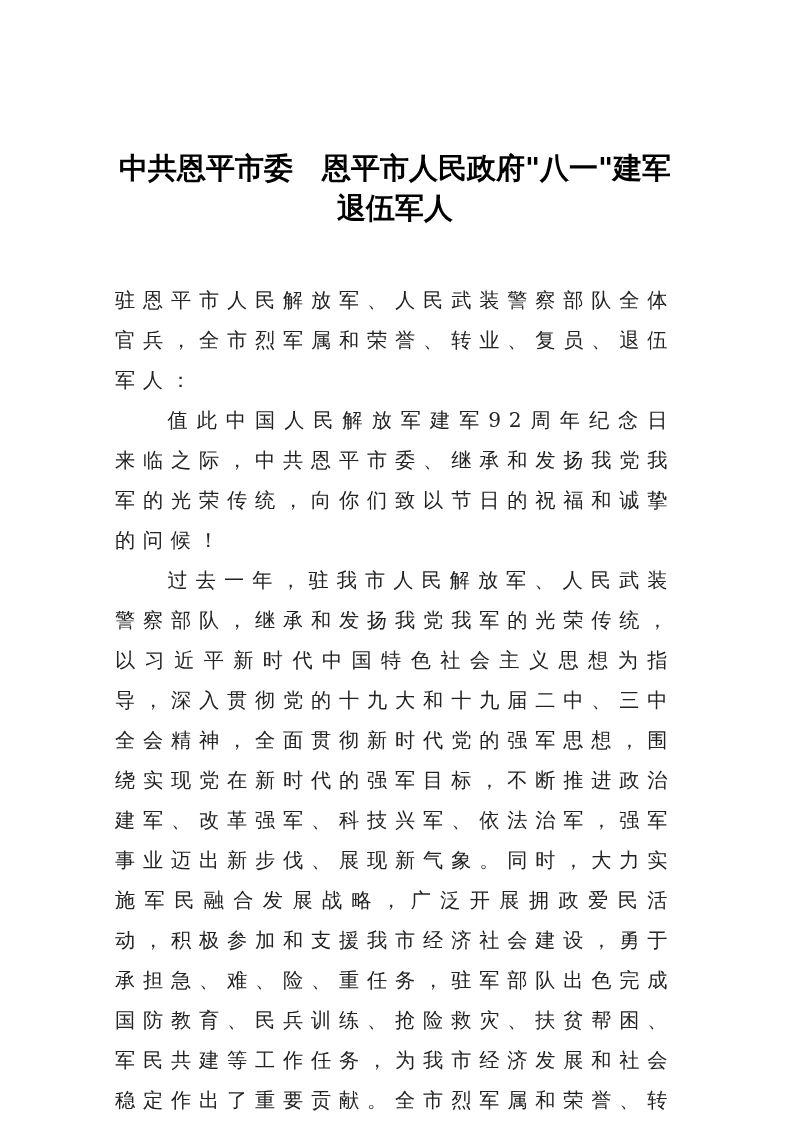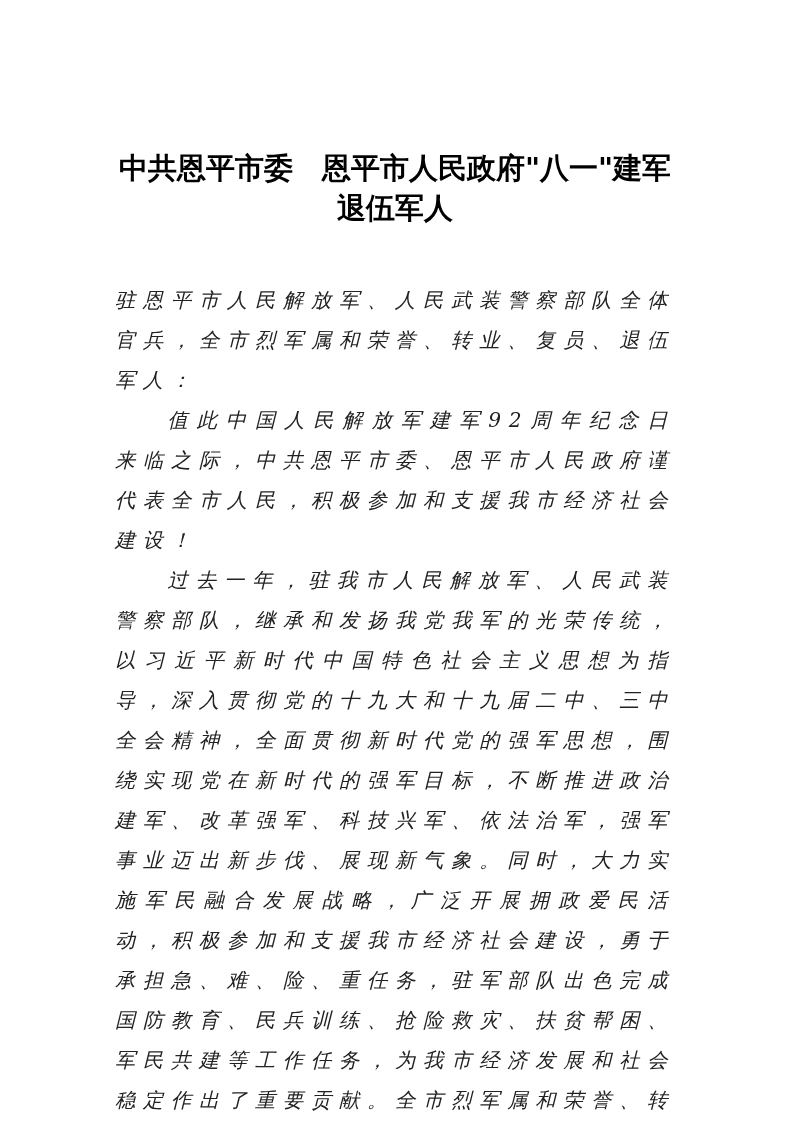--- a/index.html
+++ b/index.html
@@ -35,32 +35,31 @@
   .body {
     margin-top: 52px;
     font-size: 20.2px;
     line-height: 40px;
     letter-spacing: 7.6px;
     text-align: justify;
     color: #222222;
   }
   .para {
     margin: 0;
-    font-style: italic;
   }
   .para.indent {
     text-indent: 2.6em;
   }
 </style>
 </head>
 <body>
 
 <div class="page">
   <h1 class="title">
     <span>中共恩平市委　恩平市人民政府"八一"建军</span>
     <span>退伍军人</span>
   </h1>
   <div class="body">
     <p class="para">驻恩平市人民解放军、人民武装警察部队全体官兵，全市烈军属和荣誉、转业、复员、退伍军人：</p>
-    <p class="para indent">值此中国人民解放军建军92周年纪念日来临之际，中共恩平市委、恩平市人民政府谨代表全市人民，积极参加和支援我市经济社会建设！</p>
+    <p class="para indent">值此中国人民解放军建军92周年纪念日来临之际，中共恩平市委、继承和发扬我党我军的光荣传统，向你们致以节日的祝福和诚挚的问候！</p>
     <p class="para indent">过去一年，驻我市人民解放军、人民武装警察部队，继承和发扬我党我军的光荣传统，以习近平新时代中国特色社会主义思想为指导，深入贯彻党的十九大和十九届二中、三中全会精神，全面贯彻新时代党的强军思想，围绕实现党在新时代的强军目标，不断推进政治建军、改革强军、科技兴军、依法治军，强军事业迈出新步伐、展现新气象。同时，大力实施军民融合发展战略，广泛开展拥政爱民活动，积极参加和支援我市经济社会建设，勇于承担急、难、险、重任务，驻军部队出色完成国防教育、民兵训练、抢险救灾、扶贫帮困、军民共建等工作任务，为我市经济发展和社会稳定作出了重要贡献。全市烈军属和荣誉、转业、复员、退伍军人始终保持和发扬光荣传统，爱党爱国，勤奋工作，为恩平经济发展和社会进步作出了积极的贡献。在此，市委、市政府代表全市人民向你们表示衷心的感谢，并致以崇高的敬意！</p>
   </div>
 </div>
 
 </body></html>

